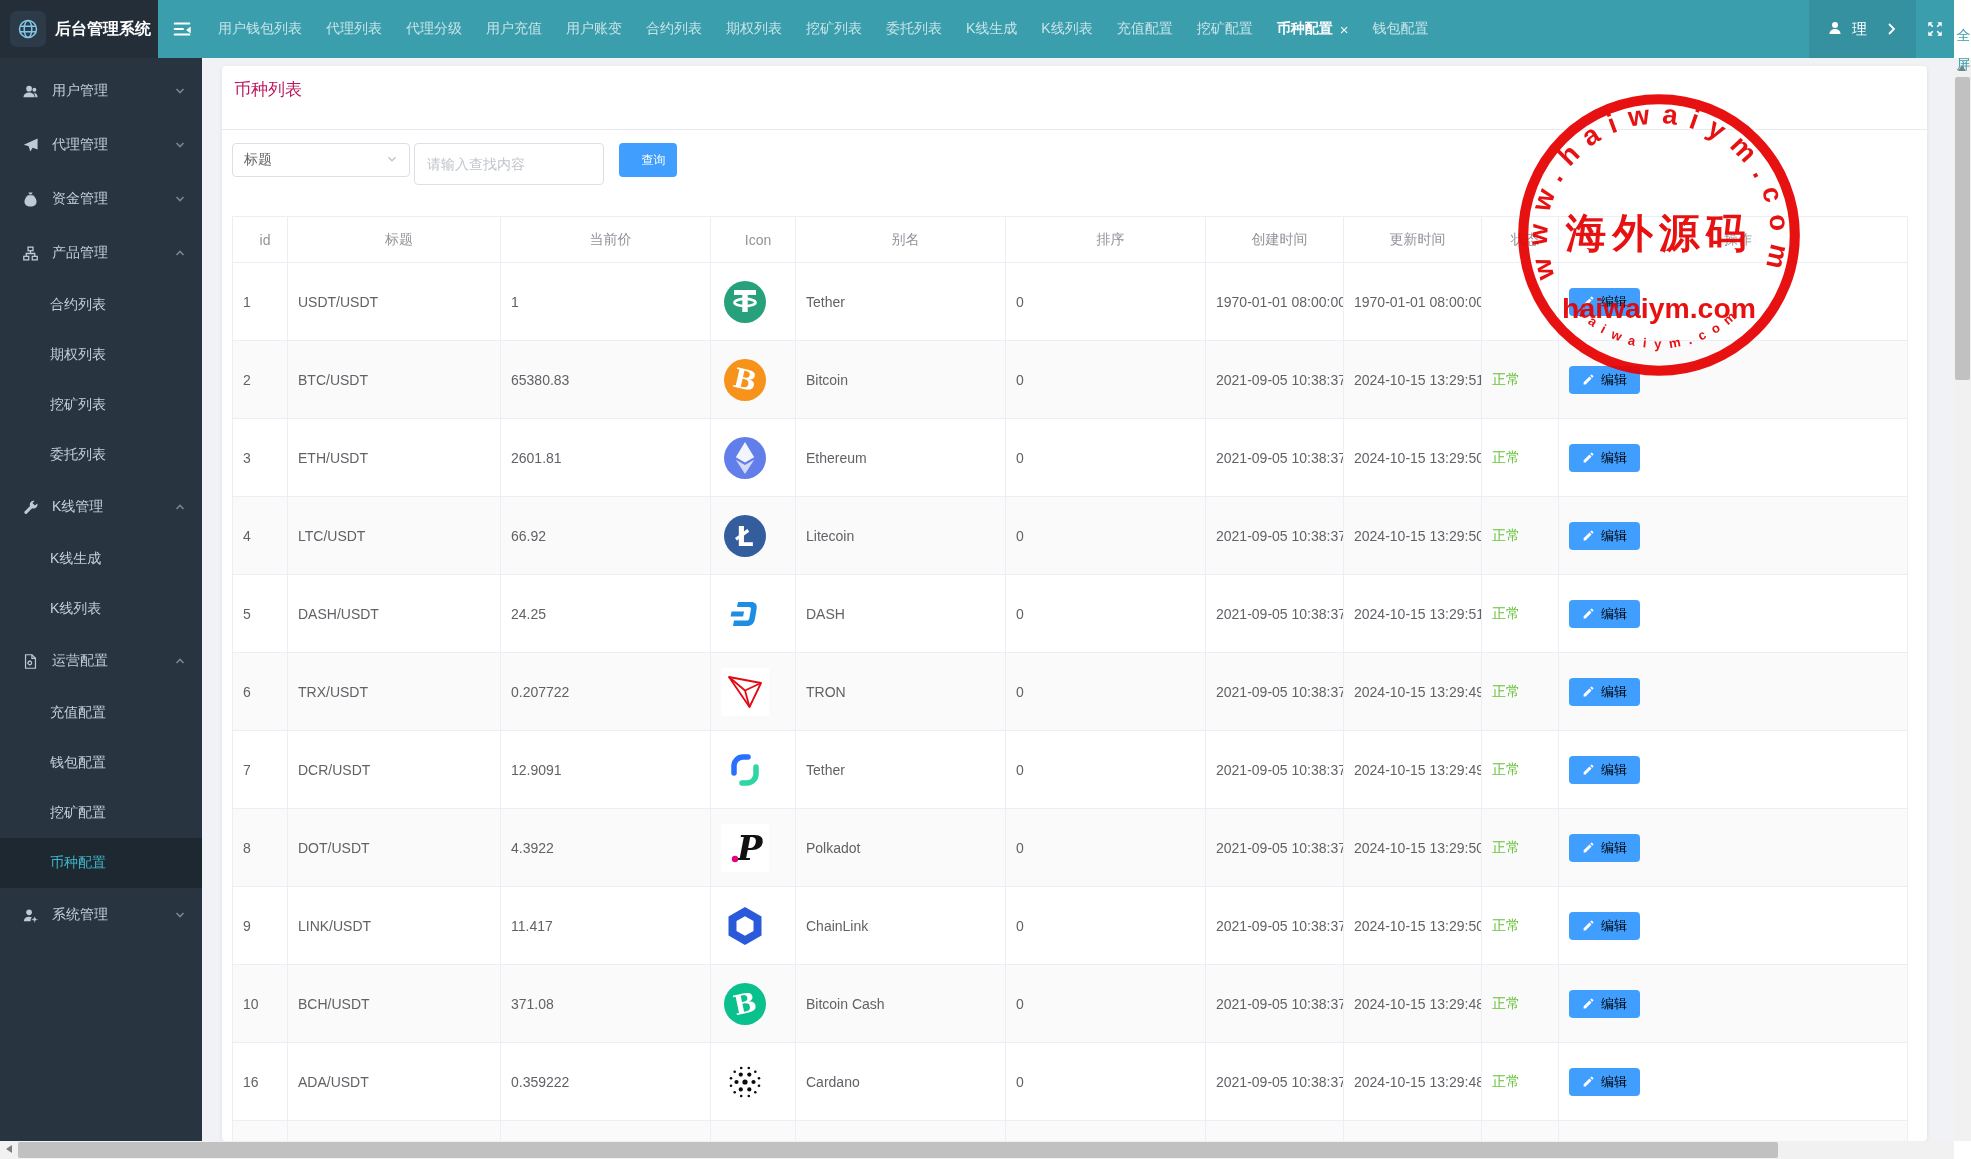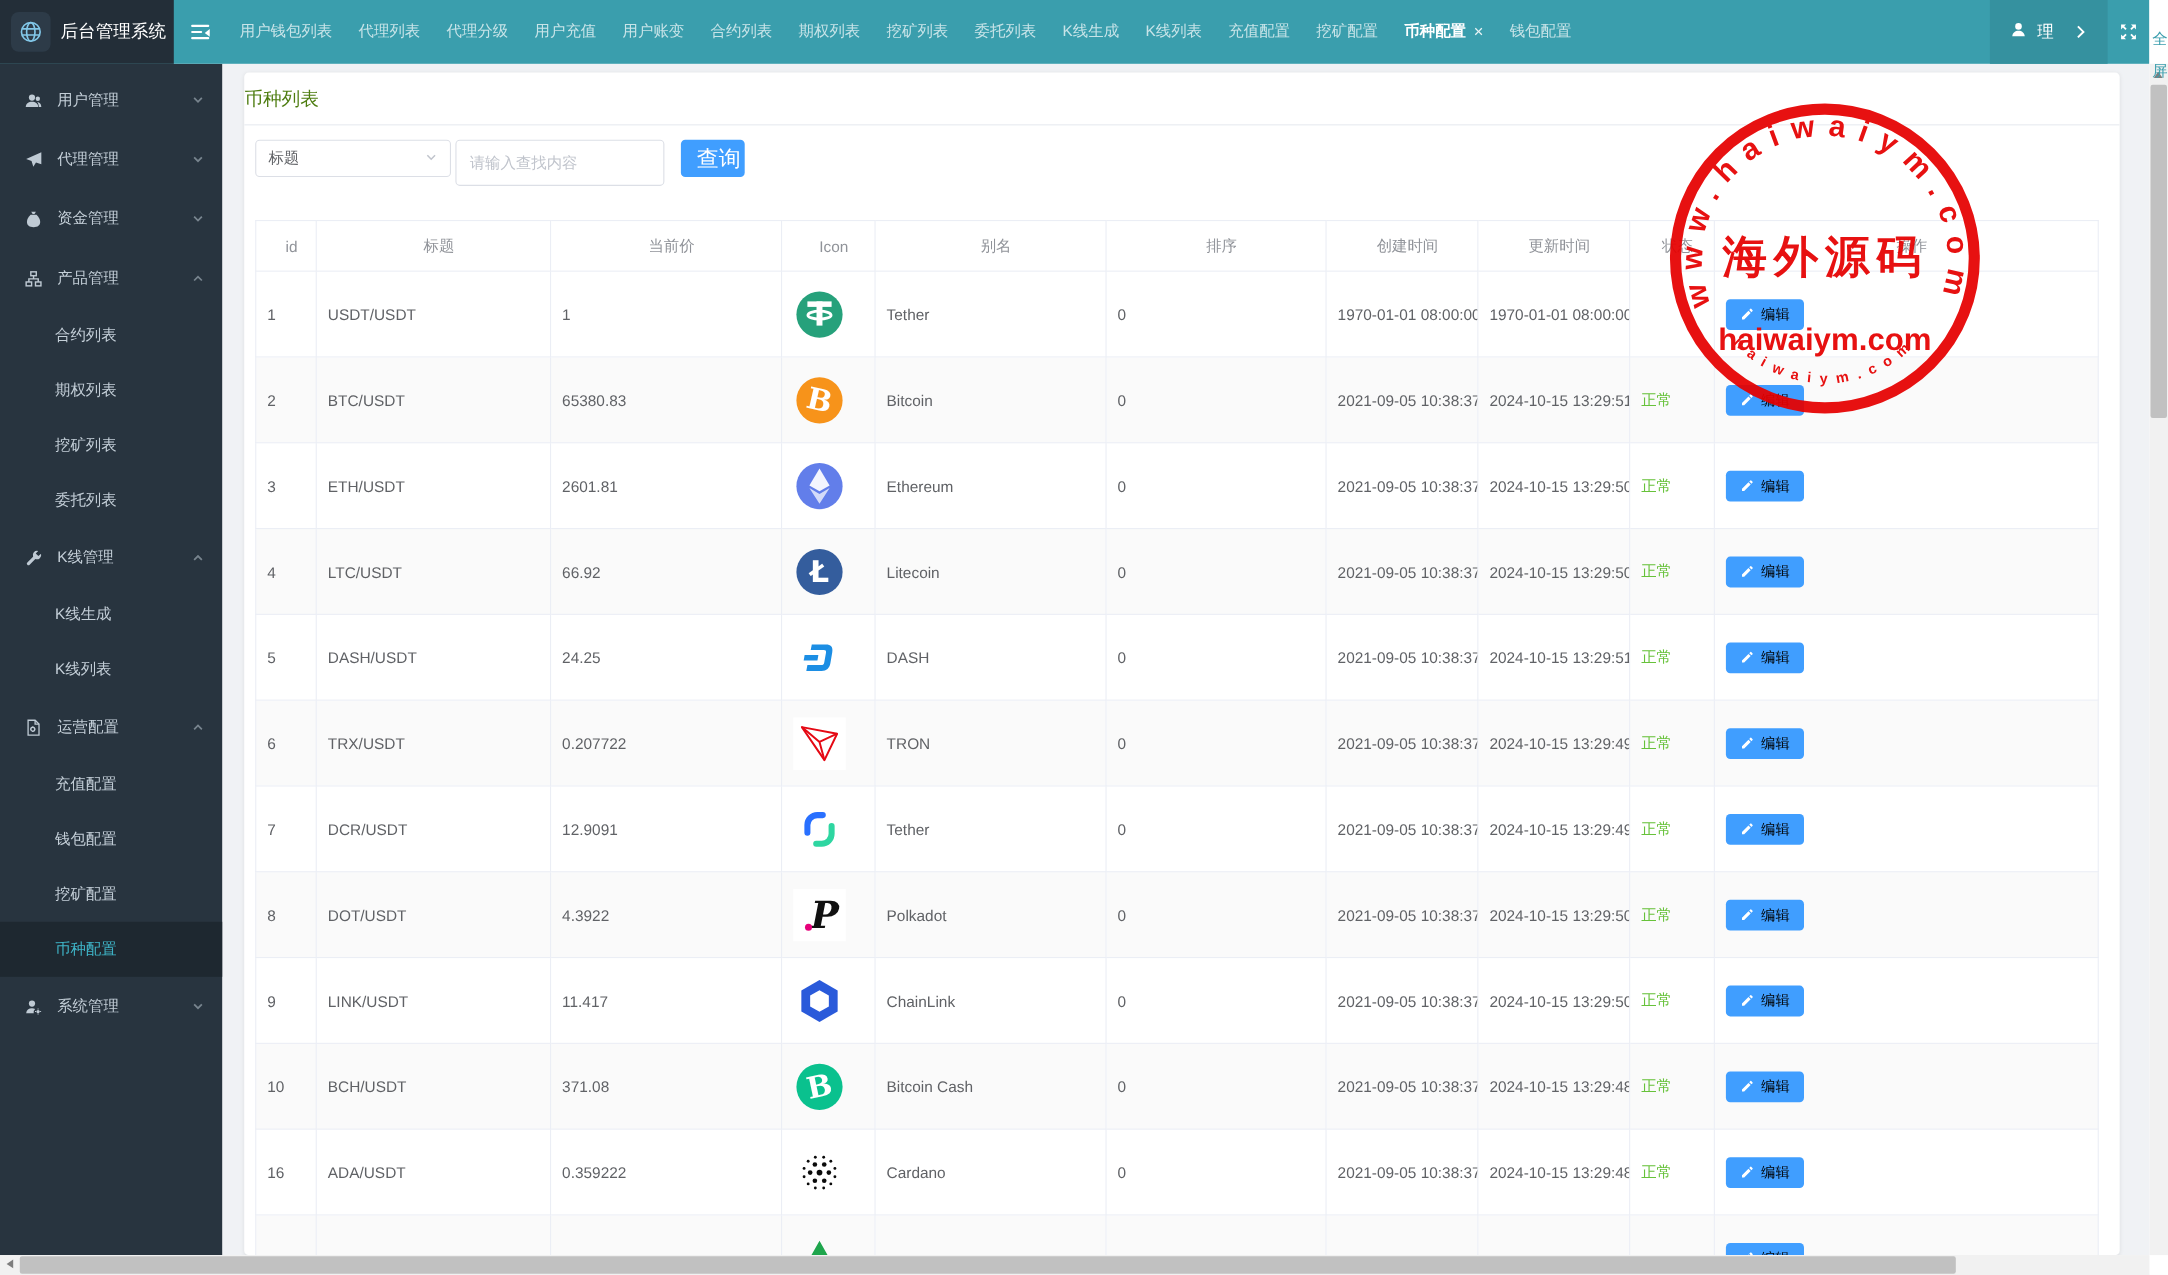--- a/index.html
+++ b/index.html
@@ -4,21 +4,21 @@
 <style>
   * { margin:0; padding:0; box-sizing:border-box; }
   html,body { background:#9aa0a6; }
   body { font-family:"Liberation Sans","DejaVu Sans",sans-serif; }
   .app { position:relative; width:1971px; height:1159px; background:#fff; overflow:hidden; }
 
   
   .navbar { position:absolute; left:0; top:0; width:1954px; height:58px; background:#3a9ead; display:flex; align-items:stretch; z-index:5; }
   .logo { width:158px; background:#232e38; display:flex; align-items:center; gap:9px; padding-left:10px; flex:none; }
   .logo-tile { width:36px; height:36px; background:#2d3b48; border-radius:7px; display:flex; align-items:center; justify-content:center; flex:none; }
-  .logo-title { color:#fff; font-size:16px; font-weight:normal; white-space:nowrap; }
+  .logo-title { color:#fff; font-size:16px; font-weight:bold; white-space:nowrap; }
   .collapse-btn { width:48px; display:flex; align-items:center; justify-content:center; cursor:pointer; flex:none; }
   .nav-tabs { display:flex; align-items:stretch; overflow:hidden; }
   .nav-tab { padding:0 12px; font-size:14px; color:rgba(255,255,255,.72); display:flex; align-items:center; gap:7px; cursor:pointer; white-space:nowrap; }
   .nav-tab.active { color:#fff; font-weight:bold; }
   .tab-close { font-size:15px; color:rgba(255,255,255,.9); font-weight:normal; }
   .user-block { margin-left:auto; background:#35919f; display:flex; align-items:center; gap:9px; padding:0 18px; color:#fff; font-size:15px; cursor:pointer; flex:none; }
   .user-arrow { display:flex; align-items:center; margin-left:8px; }
   .fs-block { width:38px; display:flex; align-items:center; justify-content:center; cursor:pointer; flex:none; }
 
   
@@ -36,26 +36,26 @@
   .menu-item { height:54px; display:flex; align-items:center; padding:0 16px 0 22px; color:#c4cfd8; font-size:14px; cursor:pointer; }
   .mi-icon { width:19px; margin-right:11px; display:flex; align-items:center; flex:none; }
   .mi-label { flex:1; }
   .mi-chevron { display:flex; align-items:center; opacity:.7; }
   .submenu-item { height:50px; display:flex; align-items:center; padding-left:50px; color:#c4cfd8; font-size:14px; cursor:pointer; }
   .submenu-item.active { background:#1e2830; color:#3fb6c9; }
 
   
   .main { position:absolute; left:202px; top:58px; width:1752px; height:1083px; background:#f0f2f5; }
   .card { position:absolute; left:20px; top:8px; width:1705px; height:1075px; background:#fff; border-radius:4px; box-shadow:0 1px 4px rgba(0,0,0,.08); overflow:hidden; }
-  .card-header { height:48px; line-height:48px; padding-left:0; font-size:17px; color:#4d7c0f; border-bottom:1px solid #e7eaf0; }
+  .card-header { height:64px; line-height:48px; padding-left:12px; font-size:17px; color:#be185d; border-bottom:1px solid #e7eaf0; }
   .filter-bar { padding:13px 10px 0; height:86px; display:flex; align-items:flex-start; }
   .select-box { width:178px; height:34px; border:1px solid #dcdfe6; border-radius:4px; display:flex; align-items:center; justify-content:space-between; padding:0 11px; color:#606266; font-size:14px; background:#fff; cursor:pointer; }
   .search-input { width:190px; height:42px; border:1px solid #dcdfe6; border-radius:4px; margin-left:4px; padding:0 12px; font-size:14px; color:#606266; outline:none; }
   .search-input::placeholder { color:#c0c4cc; }
-  .query-btn { margin-left:15px; width:58px; height:34px; background:#409eff; border:none; border-radius:4px; color:#fff; font-size:20px; cursor:pointer;padding-left:11px; }
+  .query-btn { margin-left:15px; width:58px; height:34px; background:#409eff; border:none; border-radius:4px; color:#fff; font-size:12px; cursor:pointer;padding-left:11px; }
 
   
   .data-table { width:1675px; margin-left:10px; border-collapse:collapse; table-layout:fixed; }
   .data-table th, .data-table td { border:1px solid #ebeef5; text-align:left; padding-left:10px; overflow:hidden; white-space:nowrap; }
   .data-table th { height:46px; font-size:14px; color:#909399; font-weight:normal; background:#fff;text-align:center; }
   .data-table td { height:78px; font-size:14px; color:#606266; background:#fff; }
   tr.striped td { background:#fafafa; }
   td.status-cell { color:#67c23a; }
   .coin-icon svg { width:48px; height:48px; display:block; }
   .icon-cell { padding-left:16px; }

